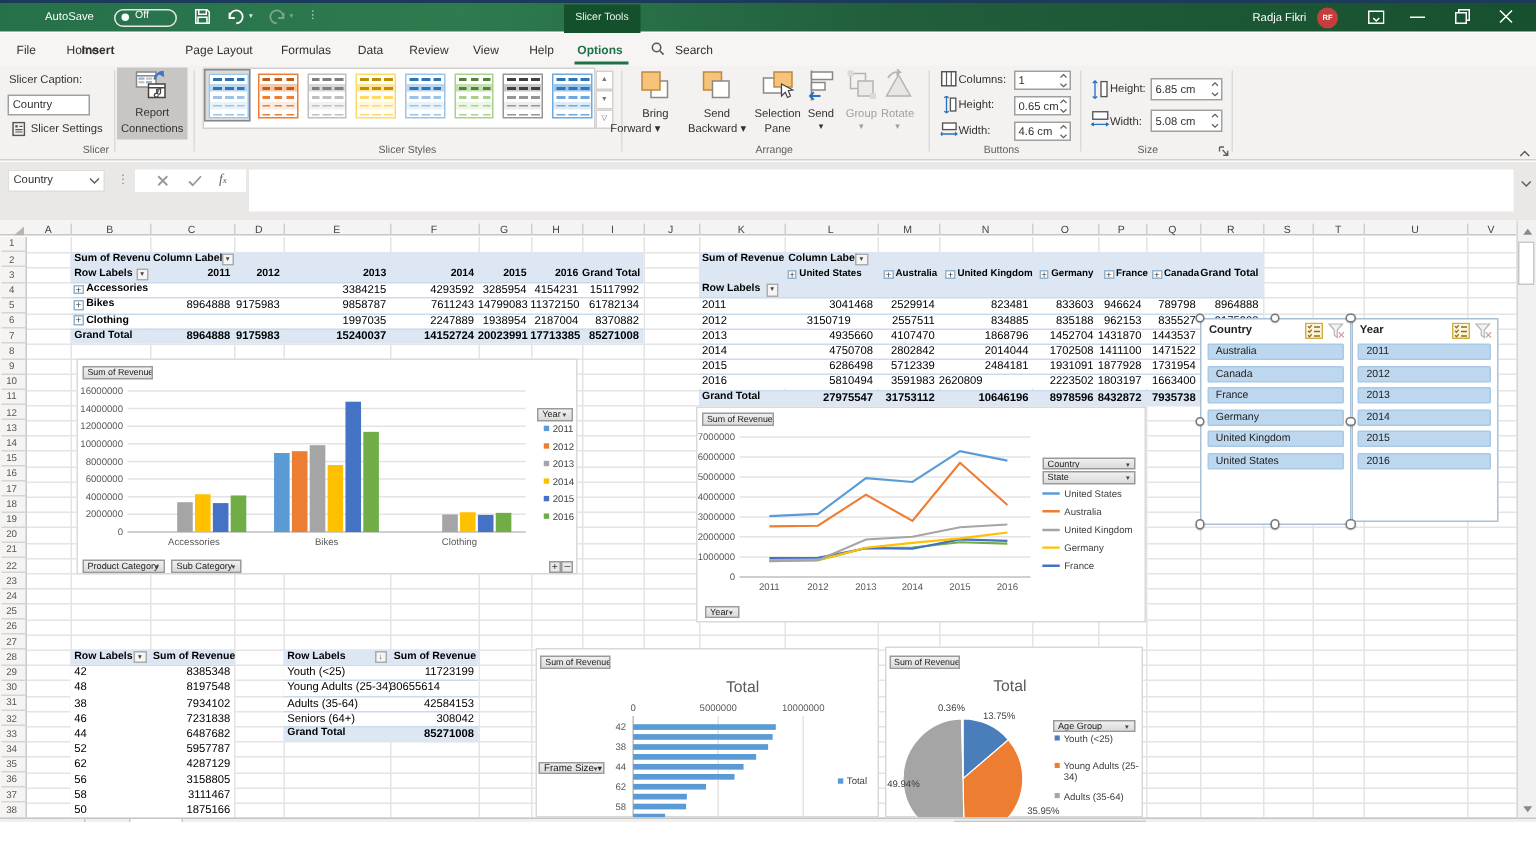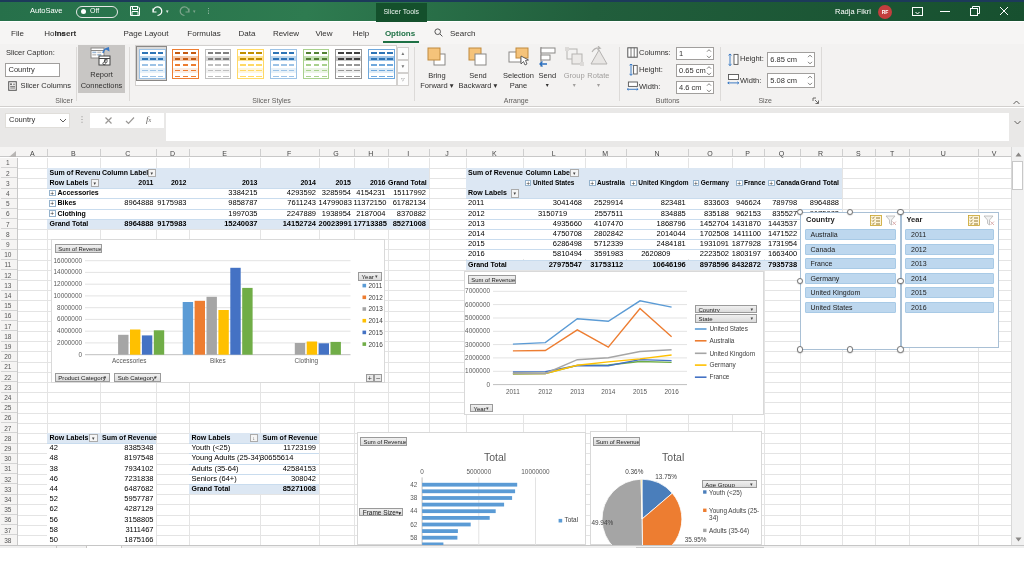--- a/index.html
+++ b/index.html
@@ -81,21 +81,21 @@
       <path d="M1.5 5 L4.5 2 L7.5 5" fill="none" stroke="#605e5c" stroke-width="1"></path>
     </svg>
 <div style="position:absolute;left:6px;top:48.5px;font-size:7.5px;line-height:8.625px;color:#323130;font-weight:400;white-space:nowrap;">Slicer Caption:</div>
 <div style="position:absolute;left:5px;top:62.5px;width:55px;height:14px;background:#fff;border:1px solid #a19f9d;"></div>
 <div style="position:absolute;left:8.5px;top:65.5px;font-size:7.5px;line-height:8.625px;color:#323130;font-weight:400;white-space:nowrap;">Country</div>
 <svg class="abs" style="left:8px;top:81px" width="9" height="10" viewBox="0 0 9 10">
       <rect x="0.7" y="0.7" width="7.6" height="8.6" fill="none" stroke="#555" stroke-width="1"></rect>
       <rect x="2.2" y="2.4" width="1.6" height="1.6" fill="#555"></rect>
       <path d="M5 3.2 h2 M2.2 5.4 h4.8 M2.2 7 h4.8" stroke="#555" stroke-width="0.8"></path>
     </svg>
-<div style="position:absolute;left:20.5px;top:81.5px;font-size:7.5px;line-height:8.625px;color:#323130;font-weight:400;white-space:nowrap;">Slicer Columns</div>
+<div style="position:absolute;left:20.5px;top:81.5px;font-size:7.5px;line-height:8.625px;color:#323130;font-weight:400;white-space:nowrap;">Slicer Settings</div>
 <div style="position:absolute;left:77.9px;top:44.5px;width:47.2px;height:48.8px;background:#c8c6c4;"></div>
 <svg class="abs" style="left:90px;top:47px" width="22" height="20" viewBox="0 0 22 20">
       <rect x="1" y="1" width="13" height="10" fill="#fff" stroke="#8a8886" stroke-width="1"></rect>
       <path d="M1 3.5 h13" stroke="#8a8886" stroke-width="1"></path>
       <rect x="2.3" y="4.6" width="4" height="1.6" fill="#9db8d4"></rect>
       <rect x="7.3" y="4.6" width="4" height="1.6" fill="#c8c6c4"></rect>
       <rect x="2.3" y="7" width="4" height="1.6" fill="#c8c6c4"></rect>
       <rect x="7.3" y="7" width="4" height="1.6" fill="#9db8d4"></rect>
       <path d="M19 1 a6 6 0 0 0 -6 5" fill="none" stroke="#3b78c3" stroke-width="1.6"></path>
       <path d="M19.5 4.5 L19 0.2 L15 2" fill="#3b78c3"></path>
@@ -268,21 +268,21 @@
       <div style="position:absolute;left:20.3px;top:27.7px;width:5.6px;height:1.7px;background:#6fa8dc;"></div>
     </div>
 <div style="position:absolute;left:397.1px;top:47.2px;width:11.5px;height:13px;border:1px solid #d2d0ce;background:#fdfdfd;font-size:4.8px;line-height:12px;text-align:center;color:#777;">▲</div>
 <div style="position:absolute;left:397.1px;top:60.2px;width:11.5px;height:13px;border:1px solid #d2d0ce;background:#fdfdfd;font-size:4.8px;line-height:12px;text-align:center;color:#777;">▼</div>
 <div style="position:absolute;left:397.1px;top:73.2px;width:11.5px;height:13px;border:1px solid #d2d0ce;background:#fdfdfd;font-size:4.8px;line-height:12px;text-align:center;color:#777;">▽</div>
 <svg class="abs" style="left:425.6px;top:46px" width="23" height="22" viewBox="0 0 23 22">
       <rect x="8" y="8" width="11" height="11" fill="#fff" stroke="#8a8886"></rect>
       <rect x="2" y="2" width="12" height="12" fill="#f5c37a" stroke="#c08a3e"></rect>
     </svg>
 <div style="position:absolute;left:406.9px;top:71.5px;width:60px;text-align:center;font-size:7.5px;line-height:8.625px;color:#323130;font-weight:400;white-space:nowrap;">Bring</div>
-<div style="position:absolute;left:406.9px;top:82px;width:60px;text-align:center;font-size:7.5px;line-height:8.625px;color:#323130;font-weight:400;white-space:nowrap;">Forward ▾</div>
+<div style="position:absolute;left:406.9px;top:82px;width:60px;font-size:7.5px;line-height:8.625px;color:#323130;font-weight:400;white-space:nowrap;">Forward ▾</div>
 <svg class="abs" style="left:466.6px;top:46px" width="23" height="22" viewBox="0 0 23 22">
       <rect x="2" y="2" width="12" height="12" fill="#f5c37a" stroke="#c08a3e"></rect>
       <rect x="8" y="8" width="11" height="11" fill="#fff" stroke="#8a8886"></rect>
     </svg>
 <div style="position:absolute;left:448px;top:71.5px;width:60px;text-align:center;font-size:7.5px;line-height:8.625px;color:#323130;font-weight:400;white-space:nowrap;">Send</div>
 <div style="position:absolute;left:448px;top:82px;width:60px;text-align:center;font-size:7.5px;line-height:8.625px;color:#323130;font-weight:400;white-space:nowrap;">Backward ▾</div>
 <svg class="abs" style="left:507.7px;top:46px" width="23" height="22" viewBox="0 0 23 22">
       <rect x="1" y="6" width="12" height="10" fill="#fff" stroke="#8a8886"></rect>
       <rect x="8" y="2" width="12" height="10" fill="#f5c37a" stroke="#c08a3e"></rect>
       <path d="M13 10 l0 8 l2.5-2.5 l1.5 3.5 l2-1 l-1.5-3.5 l3-0.5 z" fill="#fff" stroke="#444" stroke-width="0.8"></path>
@@ -684,21 +684,21 @@
 <div style="position:absolute;left:523px;top:239.1px;width:59.0px;height:10.2px;line-height:10.2px;text-align:right;font-size:7.5px;font-weight:400;color:#000;white-space:nowrap;">6286498</div>
 <div style="position:absolute;left:584.5px;top:239.1px;width:38.75px;height:10.2px;line-height:10.2px;text-align:right;font-size:7.5px;font-weight:400;color:#000;white-space:nowrap;">5712339</div>
 <div style="position:absolute;left:625.75px;top:239.1px;width:60.0px;height:10.2px;line-height:10.2px;text-align:right;font-size:7.5px;font-weight:400;color:#000;white-space:nowrap;">2484181</div>
 <div style="position:absolute;left:688.25px;top:239.1px;width:40.75px;height:10.2px;line-height:10.2px;text-align:right;font-size:7.5px;font-weight:400;color:#000;white-space:nowrap;">1931091</div>
 <div style="position:absolute;left:731.5px;top:239.1px;width:29.5px;height:10.2px;line-height:10.2px;text-align:right;font-size:7.5px;font-weight:400;color:#000;white-space:nowrap;">1877928</div>
 <div style="position:absolute;left:763.5px;top:239.1px;width:33.700000000000045px;height:10.2px;line-height:10.2px;text-align:right;font-size:7.5px;font-weight:400;color:#000;white-space:nowrap;">1731954</div>
 <div style="position:absolute;left:799.7px;top:239.1px;width:39.299999999999955px;height:10.2px;line-height:10.2px;text-align:right;font-size:7.5px;font-weight:400;color:#000;white-space:nowrap;">20023991</div>
 <div style="position:absolute;left:468.0px;top:249.3px;height:10.2px;line-height:10.2px;font-size:7.5px;font-weight:400;color:#000;white-space:nowrap;">2016</div>
 <div style="position:absolute;left:523px;top:249.3px;width:59.0px;height:10.2px;line-height:10.2px;text-align:right;font-size:7.5px;font-weight:400;color:#000;white-space:nowrap;">5810494</div>
 <div style="position:absolute;left:584.5px;top:249.3px;width:38.75px;height:10.2px;line-height:10.2px;text-align:right;font-size:7.5px;font-weight:400;color:#000;white-space:nowrap;">3591983</div>
-<div style="position:absolute;left:625.75px;top:249.3px;width:60.0px;height:10.2px;line-height:10.2px;text-align:center;font-size:7.5px;font-weight:400;color:#000;white-space:nowrap;">2620809</div>
+<div style="position:absolute;left:625.75px;top:249.3px;width:60.0px;height:10.2px;line-height:10.2px;text-align:left;font-size:7.5px;font-weight:400;color:#000;white-space:nowrap;">2620809</div>
 <div style="position:absolute;left:688.25px;top:249.3px;width:40.75px;height:10.2px;line-height:10.2px;text-align:right;font-size:7.5px;font-weight:400;color:#000;white-space:nowrap;">2223502</div>
 <div style="position:absolute;left:731.5px;top:249.3px;width:29.5px;height:10.2px;line-height:10.2px;text-align:right;font-size:7.5px;font-weight:400;color:#000;white-space:nowrap;">1803197</div>
 <div style="position:absolute;left:763.5px;top:249.3px;width:33.700000000000045px;height:10.2px;line-height:10.2px;text-align:right;font-size:7.5px;font-weight:400;color:#000;white-space:nowrap;">1663400</div>
 <div style="position:absolute;left:799.7px;top:249.3px;width:39.299999999999955px;height:10.2px;line-height:10.2px;text-align:right;font-size:7.5px;font-weight:400;color:#000;white-space:nowrap;">17713385</div>
 <div style="position:absolute;left:468.0px;top:259.5px;height:10.2px;line-height:10.2px;font-size:7px;font-weight:700;color:#000;white-space:nowrap;">Grand Total</div>
 <div style="position:absolute;left:523px;top:259.5px;width:59.0px;height:10.2px;line-height:10.2px;text-align:right;font-size:7.5px;font-weight:700;color:#000;white-space:nowrap;">27975547</div>
 <div style="position:absolute;left:584.5px;top:259.5px;width:38.75px;height:10.2px;line-height:10.2px;text-align:right;font-size:7.5px;font-weight:700;color:#000;white-space:nowrap;">31753112</div>
 <div style="position:absolute;left:625.75px;top:259.5px;width:60.0px;height:10.2px;line-height:10.2px;text-align:right;font-size:7.5px;font-weight:700;color:#000;white-space:nowrap;">10646196</div>
 <div style="position:absolute;left:688.25px;top:259.5px;width:40.75px;height:10.2px;line-height:10.2px;text-align:right;font-size:7.5px;font-weight:700;color:#000;white-space:nowrap;">8978596</div>
 <div style="position:absolute;left:731.5px;top:259.5px;width:29.5px;height:10.2px;line-height:10.2px;text-align:right;font-size:7.5px;font-weight:700;color:#000;white-space:nowrap;">8432872</div>

